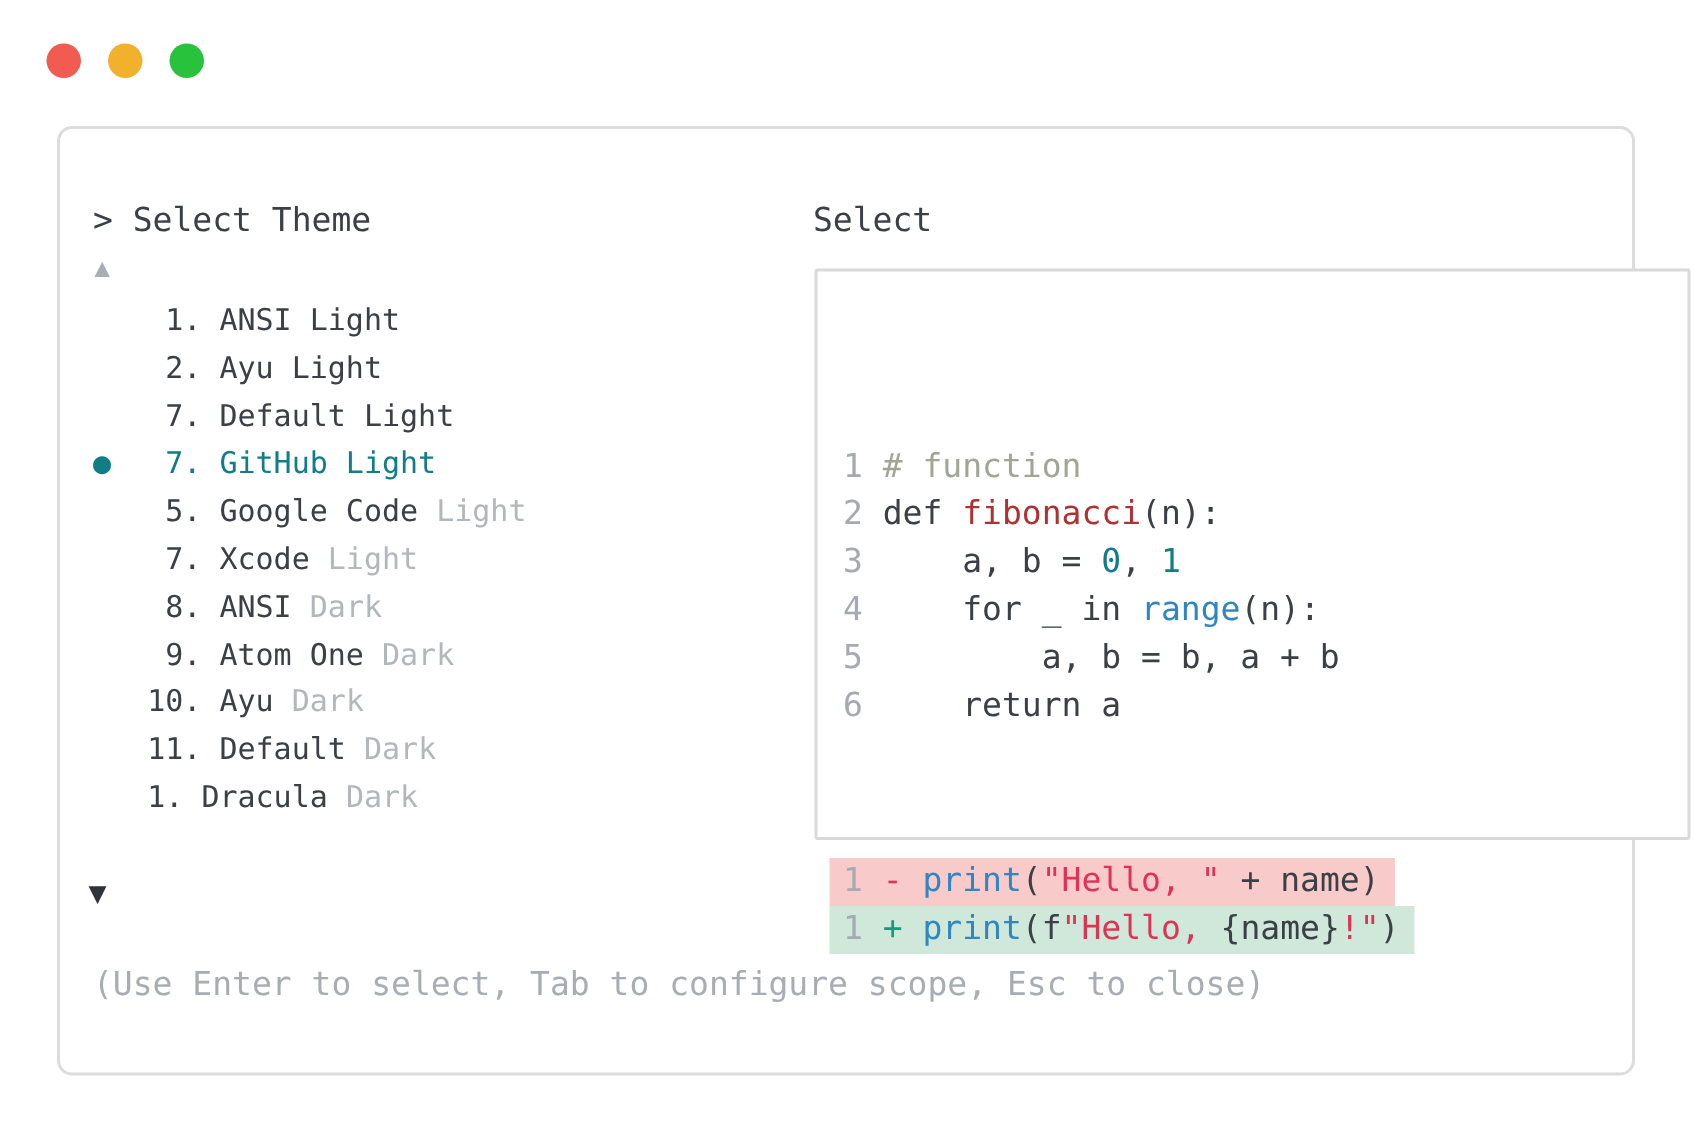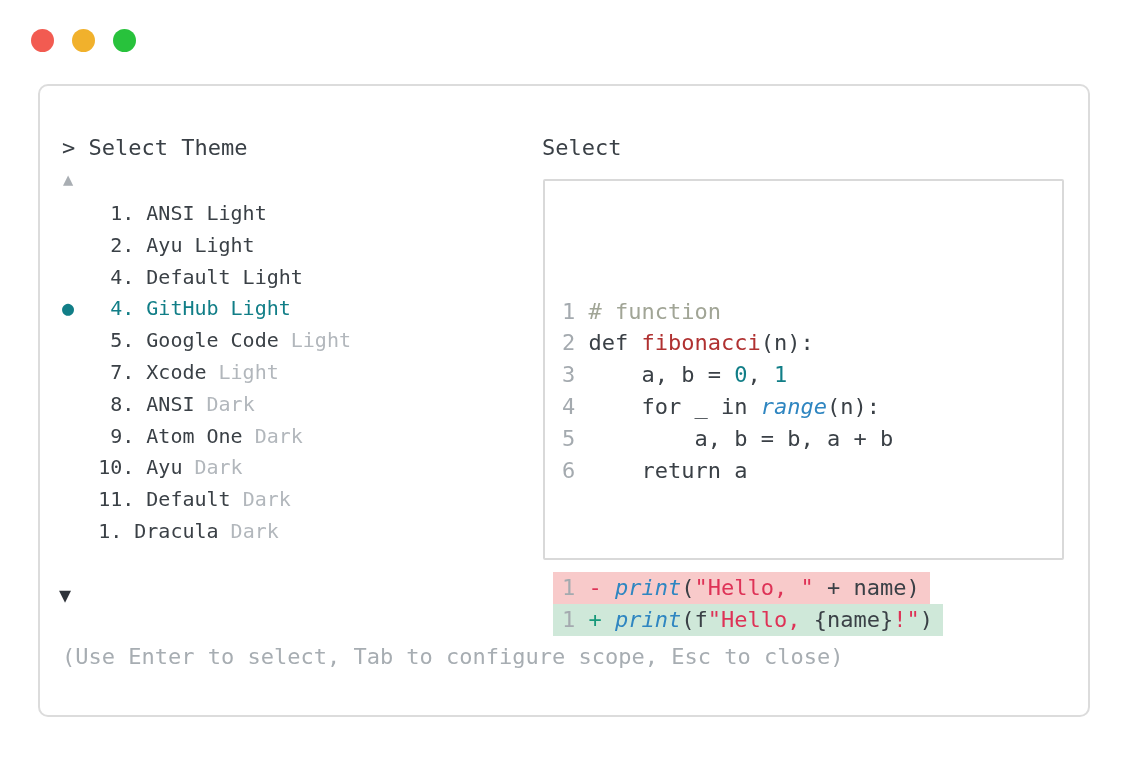--- a/index.html
+++ b/index.html
@@ -28,30 +28,30 @@
 
   .theme-list{position:absolute;left:22px;top:112px;list-style:none;}
   .theme-row{white-space:pre;font-size:20px;line-height:31.8px;height:31.8px;color:var(--text);cursor:default;}
   .theme-row .main{color:var(--text);}
   .theme-row.selected .main,.theme-row.selected .bullet{color:var(--accent);}
   .theme-row .muted{color:var(--muted);margin-top:48px;}
 
   .footer{position:absolute;left:22px;top:558px;font-size:22px;color:var(--footer);white-space:pre;text-align:center;}
 
   .preview-title{position:absolute;left:502px;top:49px;font-size:22px;color:var(--text);}
-  .preview-box{position:absolute;left:503px;top:93px;width:521px;height:381px;
+  .preview-box{position:absolute;left:503px;top:93px;width:584px;height:381px;
     border:2px solid #d9d9d9;border-radius:2px;background:#fff;}
   .code-wrap{position:absolute;left:17px;top:51px;white-space:pre;font-size:22px;line-height:31.8px;}
   .code-line{height:31.8px;white-space:pre;}
   .lnum{color:var(--lnum);}
   .tok-text{color:var(--text);}
   .tok-comment{color:var(--comment);}
   .tok-func{color:var(--func);}
   .tok-num{color:var(--accent);}
-  .tok-builtin{color:var(--blue);font-style:italic;}
+  .tok-builtin{color:var(--blue);}
   .tok-string{color:var(--string);}
   .tok-minus{color:var(--string);}
   .tok-plus{color:var(--plus);}
 
   .diff-wrap{margin-top:22px;}
   .diff-row{height:31.8px;white-space:pre;}
   .band{display:inline-block;line-height:31.8px;margin-left:-9px;padding:0 10px 0 9px;}
   .band.removed{background:var(--removed-bg);}
   .band.added{background:var(--added-bg);}
 </style>
@@ -68,22 +68,22 @@
 
   <div class="window">
 
     <div class="prompt">&gt; Select Theme</div>
 
     <div class="scroll-up">▲</div>
 
     <ul class="theme-list" id="theme-list">
         <li class="theme-row"><span class="bullet"> </span><span class="main">   1. ANSI Light</span></li>
         <li class="theme-row"><span class="bullet"> </span><span class="main">   2. Ayu Light</span></li>
-        <li class="theme-row"><span class="bullet"> </span><span class="main">   4. Default Light</span></li>
-        <li class="theme-row selected"><span class="bullet">●</span><span class="main">   4. GitHub Light</span></li>
+        <li class="theme-row"><span class="bullet"> </span><span class="main">   7. Default Light</span></li>
+        <li class="theme-row selected"><span class="bullet">●</span><span class="main">   7. GitHub Light</span></li>
         <li class="theme-row"><span class="bullet"> </span><span class="main">   5. Google Code</span><span class="muted"> Light</span></li>
         <li class="theme-row"><span class="bullet"> </span><span class="main">   7. Xcode</span><span class="muted"> Light</span></li>
         <li class="theme-row"><span class="bullet"> </span><span class="main">   8. ANSI</span><span class="muted"> Dark</span></li>
         <li class="theme-row"><span class="bullet"> </span><span class="main">   9. Atom One</span><span class="muted"> Dark</span></li>
         <li class="theme-row"><span class="bullet"> </span><span class="main">  10. Ayu</span><span class="muted"> Dark</span></li>
         <li class="theme-row"><span class="bullet"> </span><span class="main">  11. Default</span><span class="muted"> Dark</span></li>
         <li class="theme-row"><span class="bullet"> </span><span class="main">  1. Dracula</span><span class="muted"> Dark</span></li>
       </ul>
 
     <div class="scroll-down">▼</div>

